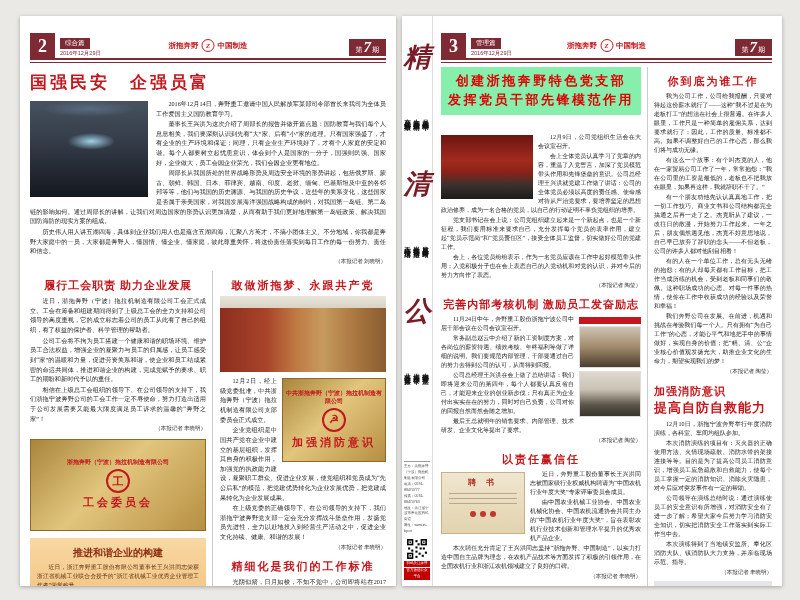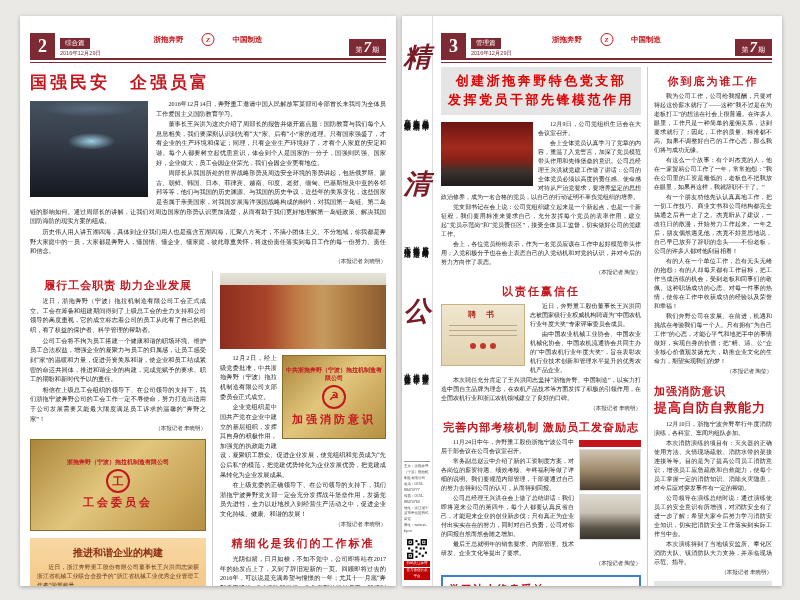--- a/index.html
+++ b/index.html
@@ -10,22 +10,22 @@
   .page3{left:402px;top:16px;width:380px;height:570px;padding:0}
   
   .hdr{position:relative;height:34px;border-bottom:2px solid #7e2a35}
   .hairline{height:1px;background:#7e2a35;margin-top:2px}
   .numbox{position:absolute;left:0;bottom:-2px;width:25px;height:27px;background:#7e2a35;color:#fff;
           font-weight:bold;font-size:18px;display:flex;align-items:center;justify-content:center}
   .secwrap{position:absolute;left:30px;bottom:1px}
   .sectag{display:inline-block;background:#7e2a35;color:#fff;font-size:6.5px;padding:1px 5px;
           font-family:"Liberation Sans",sans-serif}
   .date{font-size:5.5px;color:#7e2a35;margin-top:1px;font-family:"Liberation Sans",sans-serif}
-  .logo{position:absolute;left:50%;transform:translateX(-50%);bottom:12px;display:flex;align-items:center;
-        gap:18px;color:#c3171d;font-weight:bold;font-size:7.5px;white-space:nowrap}
+  .logo{position:absolute;left:50%;transform:translateX(-50%);bottom:6px;display:flex;align-items:center;
+        gap:3px;color:#c3171d;font-weight:bold;font-size:7.5px;white-space:nowrap}
   .logo-circle{width:11px;height:11px;border:1.2px solid #c3171d;border-radius:50%;display:flex;
         align-items:center;justify-content:center;font-size:6.5px;font-style:italic}
   .issuebox{position:absolute;right:0;bottom:2px;background:#7e2a35;color:#fff;padding:1px 7px;
         font-size:7px;display:flex;align-items:baseline;gap:1px}
   .issue-num{font-size:15px;font-weight:bold;font-style:italic;line-height:1}
   
   .h1{color:#c3171d;font-weight:bold;font-size:17px;letter-spacing:3px;margin:8px 0 5px}
   .h2{color:#c3171d;font-weight:bold;font-size:11px;text-align:center;letter-spacing:1px;margin:7px 0 3px}
   .h2.big{font-size:11px;letter-spacing:2px}
   
@@ -87,21 +87,21 @@
   .mlines{writing-mode:vertical-rl;text-orientation:upright;font-size:6.5px;font-weight:bold;color:#111;
     line-height:9px;height:84px;margin:4px auto 0;letter-spacing:1px}
   .contact{margin-top:auto;font-size:3.5px;color:#444;line-height:1.7;width:26px;
     font-family:"Liberation Sans",sans-serif;border-top:1px solid #999;padding-top:2px}
   .qrc{background:#c00000;color:#fff;font-size:3.5px;text-align:center;margin-top:1px;padding:0 1px;
     font-family:"Liberation Sans",sans-serif}
   .p3main{flex:1;padding:8px 10px 10px 8px;overflow:hidden}
   .p3cols{display:flex;margin-top:4px}
   .p3l{width:200px;padding-right:6px}
   .p3r{flex:1;border-left:1px solid #ccc;padding-left:6px}
-  .yellow{background:#e5e5e5;padding:5px 3px;text-align:center;margin-bottom:5px}
+  .yellow{background:#86efac;padding:5px 3px;text-align:center;margin-bottom:18px}
   .yellow div{color:#e00000;font-weight:bold;font-size:13px;letter-spacing:2.5px;line-height:1.45}
   .bluebox{border:2px solid #3f7fd0;padding:5px 6px;margin-top:7px}
   .bluetitle{display:flex;align-items:center;gap:4px;margin-bottom:3px}
   .bluetitle span{color:#c3171d;font-weight:bold;font-size:11px;letter-spacing:1px;white-space:nowrap}
   .fire-t1{color:#c3171d;font-weight:bold;font-size:11px;margin:9px 0 0;letter-spacing:1px}
   .fire-t2{color:#c3171d;font-weight:bold;font-size:13px;margin:0 0 3px;letter-spacing:1px}
   .cert{float:left;width:84px;height:62px;margin:2px 5px 2px 0;background:linear-gradient(180deg,#efe6cf,#e2d3b0);
     border:1px solid #c9b184;box-sizing:border-box;padding:4px 5px}
   .cert-t{color:#b03020;font-weight:bold;font-size:8px;letter-spacing:4px;text-align:center}
   .cert-line{height:1px;background:#b9a887;margin:4px 2px 0}
@@ -167,20 +167,21 @@
           <div class="bt">
             <p>近日，浙江奔野重工股份有限公司董事长王兴洪同志荣获浙江省机械工业联合会授予的“浙江省机械工业优秀企业管理工作者”荣誉称号。</p>
 
           </div>
         </div>
 
       </div>
 
       <div class="p2r">
         <div>
+          <div class="h2 big">敢做浙拖梦、永跟共产党</div>
           <div class="dreamph"></div>
           <div class="bt clearfix">
             <div class="plaque party">
               <div class="plq-c">中共浙拖奔野（宁波）拖拉机制造有限公司</div>
               <div class="plq-e">☭</div>
               <div class="plq-n">加强消防意识</div>
             </div>
             <p>12月2日，经上级党委批准，中共浙拖奔野（宁波）拖拉机制造有限公司支部委员会正式成立。</p>
             <p>企业党组织是中国共产党在企业中建立的基层组织，发挥其自身的积极作用，加强党的执政能力建设，凝聚职工群众、促进企业发展，使党组织和党员成为“先公后私”的模范，把党建优势转化为企业发展优势，把党建成果转化为企业发展成果。</p>
             <p>在上级党委的正确领导下、在公司领导的支持下，我们浙拖宁波奔野党支部一定会充分发挥战斗堡垒作用，发扬党员先进性，全力以赴地投入到经营生产活动之中，促进企业文化持续、健康、和谐的发展！</p>
@@ -291,56 +292,56 @@
             <div class="bt p3t clearfix">
               <div class="partyph"></div>
               <p>12月9日，公司党组织生活会在大会议室召开。</p>
               <p>会上全体党员认真学习了党章的内容，重温了入党誓言，加深了党员模范带头作用和先锋堡垒的意识。公司总经理王兴洪就党建工作做了讲话：公司的全体党员必须以高度的责任感、使命感对待从严治党要求，要培养坚定的思想政治修养，成为一名合格的党员，以自己的行动证明不辜负党组织的培养。</p>
               <p>党支部书记在会上说：公司党组织建立起来是一个新起点，也是一个新征程，我们要用标准来要求自己，充分发挥每个党员的表率作用，建立起“党员示范岗”和“党员责任区”，接受全体员工监督，切实做好公司的党建工作。</p>
               <p>会上，各位党员纷纷表示，作为一名党员应该在工作中起好模范带头作用；入党积极分子也在会上表态自己的入党动机和对党的认识，并对今后的努力方向作了表态。</p>
               <p class="by">（本报记者 陶莹）</p>
             </div>
 
             <div>
+              <div class="h2">完善内部考核机制 激励员工发奋励志</div>
+              <div class="bt p3t clearfix">
+                <div class="assessph">
+                  <div class="ap-ban"></div>
+                  <div class="ap1"></div>
+                  <div class="ap2"></div>
+                </div>
+                <p>11月24日中午，奔野重工股份浙拖宁波公司中层干部会议在公司会议室召开。</p>
+                <p>常务副总赵云中介绍了新的工资制度方案，对各岗位的薪资待遇、绩效考核、年终福利等做了详细的说明。我们要规范内部管理，干部要通过自己的努力去得到公司的认可，从而得到回报。</p>
+                <p>公司总经理王兴洪在会上做了总结讲话：我们即将迎来公司的第四年，每个人都要认真反省自己，才能迎来企业的创业新步伐；只有真正为企业付出实实在在的努力，同时对自己负责，公司对你的回报自然而然会随之增加。</p>
+                <p>最后王总就明年的销售要求、内部管理、技术研发、企业文化等提出了要求。</p>
+                <p class="by">（本报记者 陶莹）</p>
+              </div>
+            </div>
+
+            <div>
               <div class="h2 big">以责任赢信任</div>
               <div class="bt p3t clearfix">
                 <div class="cert">
                   <div class="cert-t">聘 书</div>
                   <div class="cert-line"></div>
                     <div class="cert-line"></div>
                     <div class="cert-line"></div>
                   <div class="cert-seals">
                       <i></i>
                       <i></i>
                       <i></i>
                     </div>
                 </div>
                 <p>近日，奔野重工股份董事长王兴洪同志被国家级行业权威机构聘请为“中国农机行业年度大奖”专家评审委员会成员。</p>
                 <p>由中国农业机械工业协会、中国农业机械化协会、中国农机流通协会共同主办的“中国农机行业年度大奖”，旨在表彰农机行业技术创新和管理水平提升的优秀农机产品企业。</p>
                 <p>本次聘任充分肯定了王兴洪同志坚持“浙拖奔野、中国制造”，以实力打造中国自主品牌为理念，在农机产品技术等方面发挥了积极的引领作用，在全国农机行业和浙江农机领域建立了良好的口碑。</p>
                 <p class="by">（本报记者 聿晓明）</p>
               </div>
             </div>
 
-            <div>
-              <div class="h2">完善内部考核机制 激励员工发奋励志</div>
-              <div class="bt p3t clearfix">
-                <div class="assessph">
-                  <div class="ap-ban"></div>
-                  <div class="ap1"></div>
-                  <div class="ap2"></div>
-                </div>
-                <p>11月24日中午，奔野重工股份浙拖宁波公司中层干部会议在公司会议室召开。</p>
-                <p>常务副总赵云中介绍了新的工资制度方案，对各岗位的薪资待遇、绩效考核、年终福利等做了详细的说明。我们要规范内部管理，干部要通过自己的努力去得到公司的认可，从而得到回报。</p>
-                <p>公司总经理王兴洪在会上做了总结讲话：我们即将迎来公司的第四年，每个人都要认真反省自己，才能迎来企业的创业新步伐；只有真正为企业付出实实在在的努力，同时对自己负责，公司对你的回报自然而然会随之增加。</p>
-                <p>最后王总就明年的销售要求、内部管理、技术研发、企业文化等提出了要求。</p>
-                <p class="by">（本报记者 陶莹）</p>
-              </div>
-            </div>
-
             <div class="bluebox">
               <div class="bluetitle">
 
                 <span>学习让人终身受益</span>
 
               </div>
 
             </div>
           </div>
 

